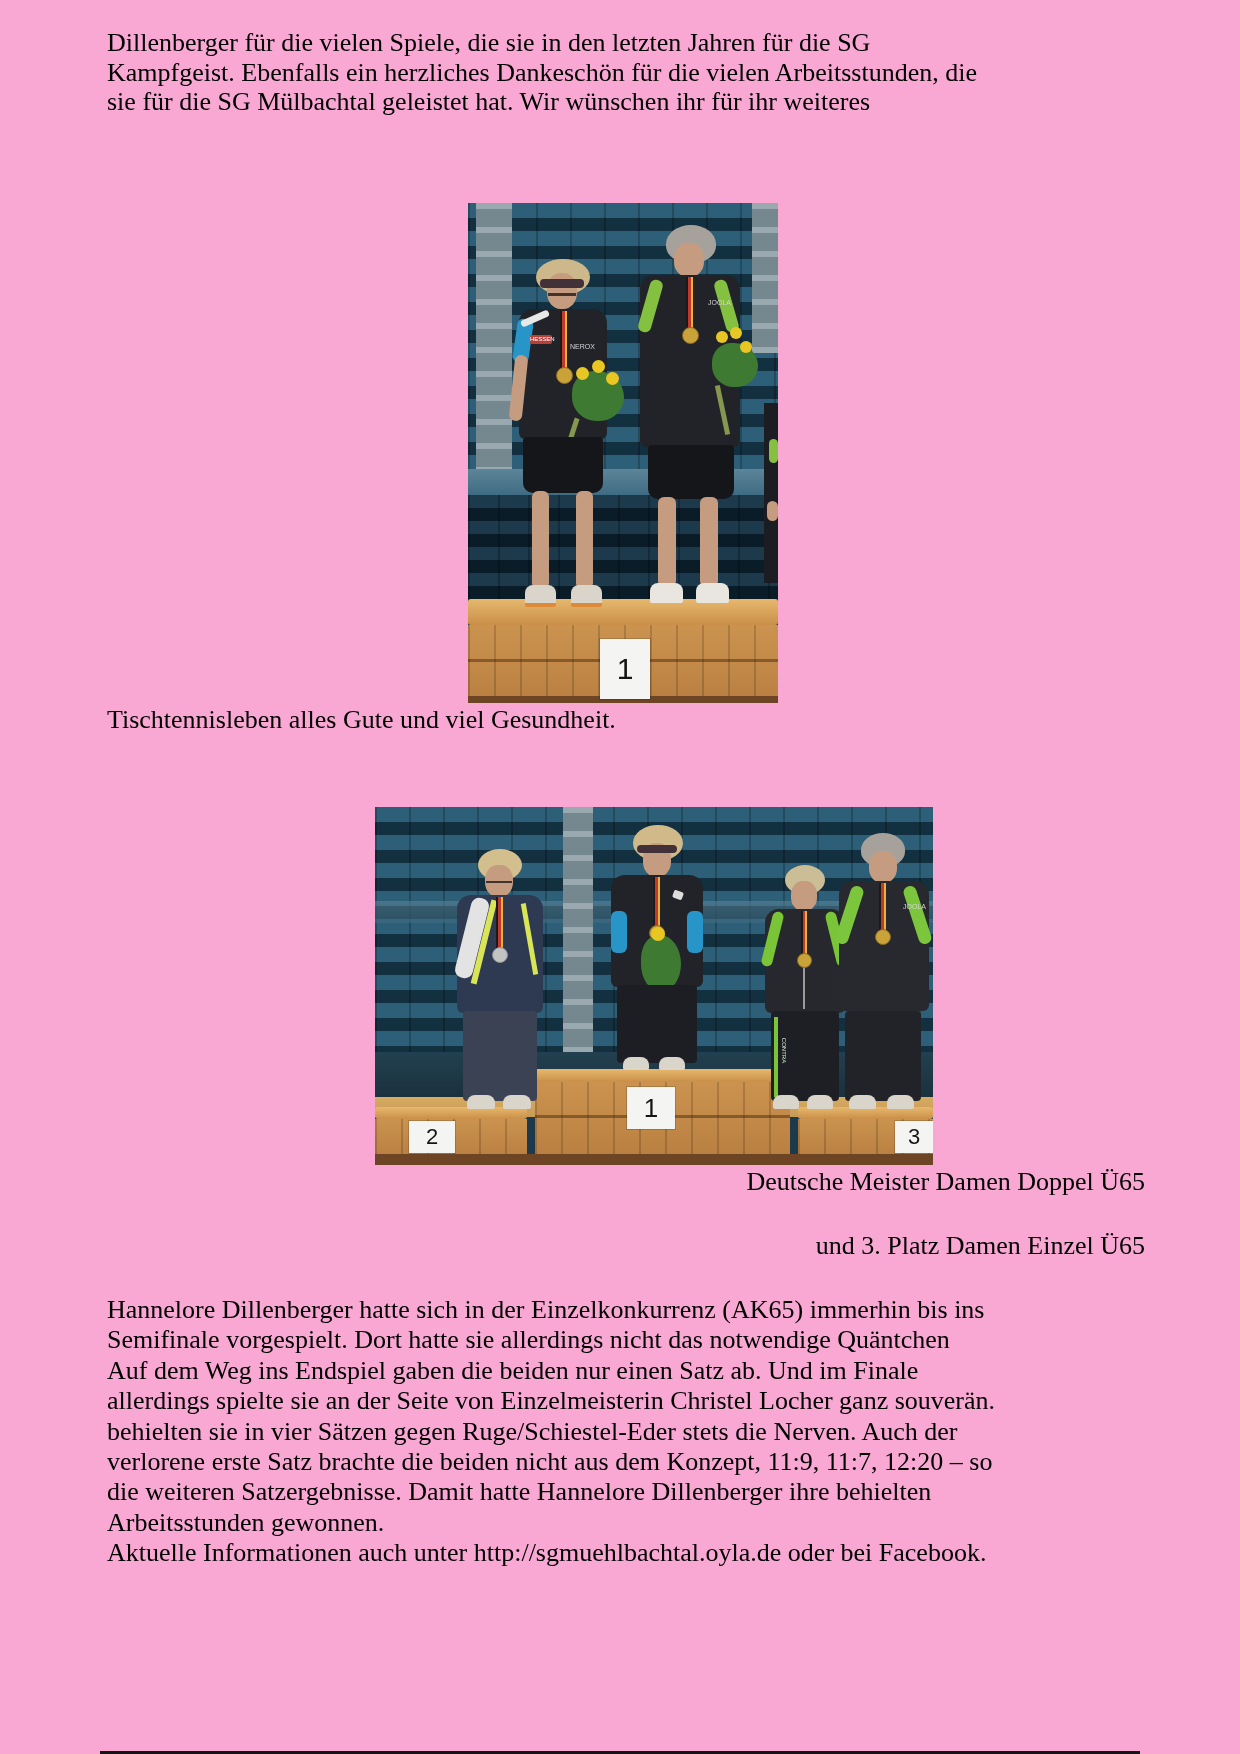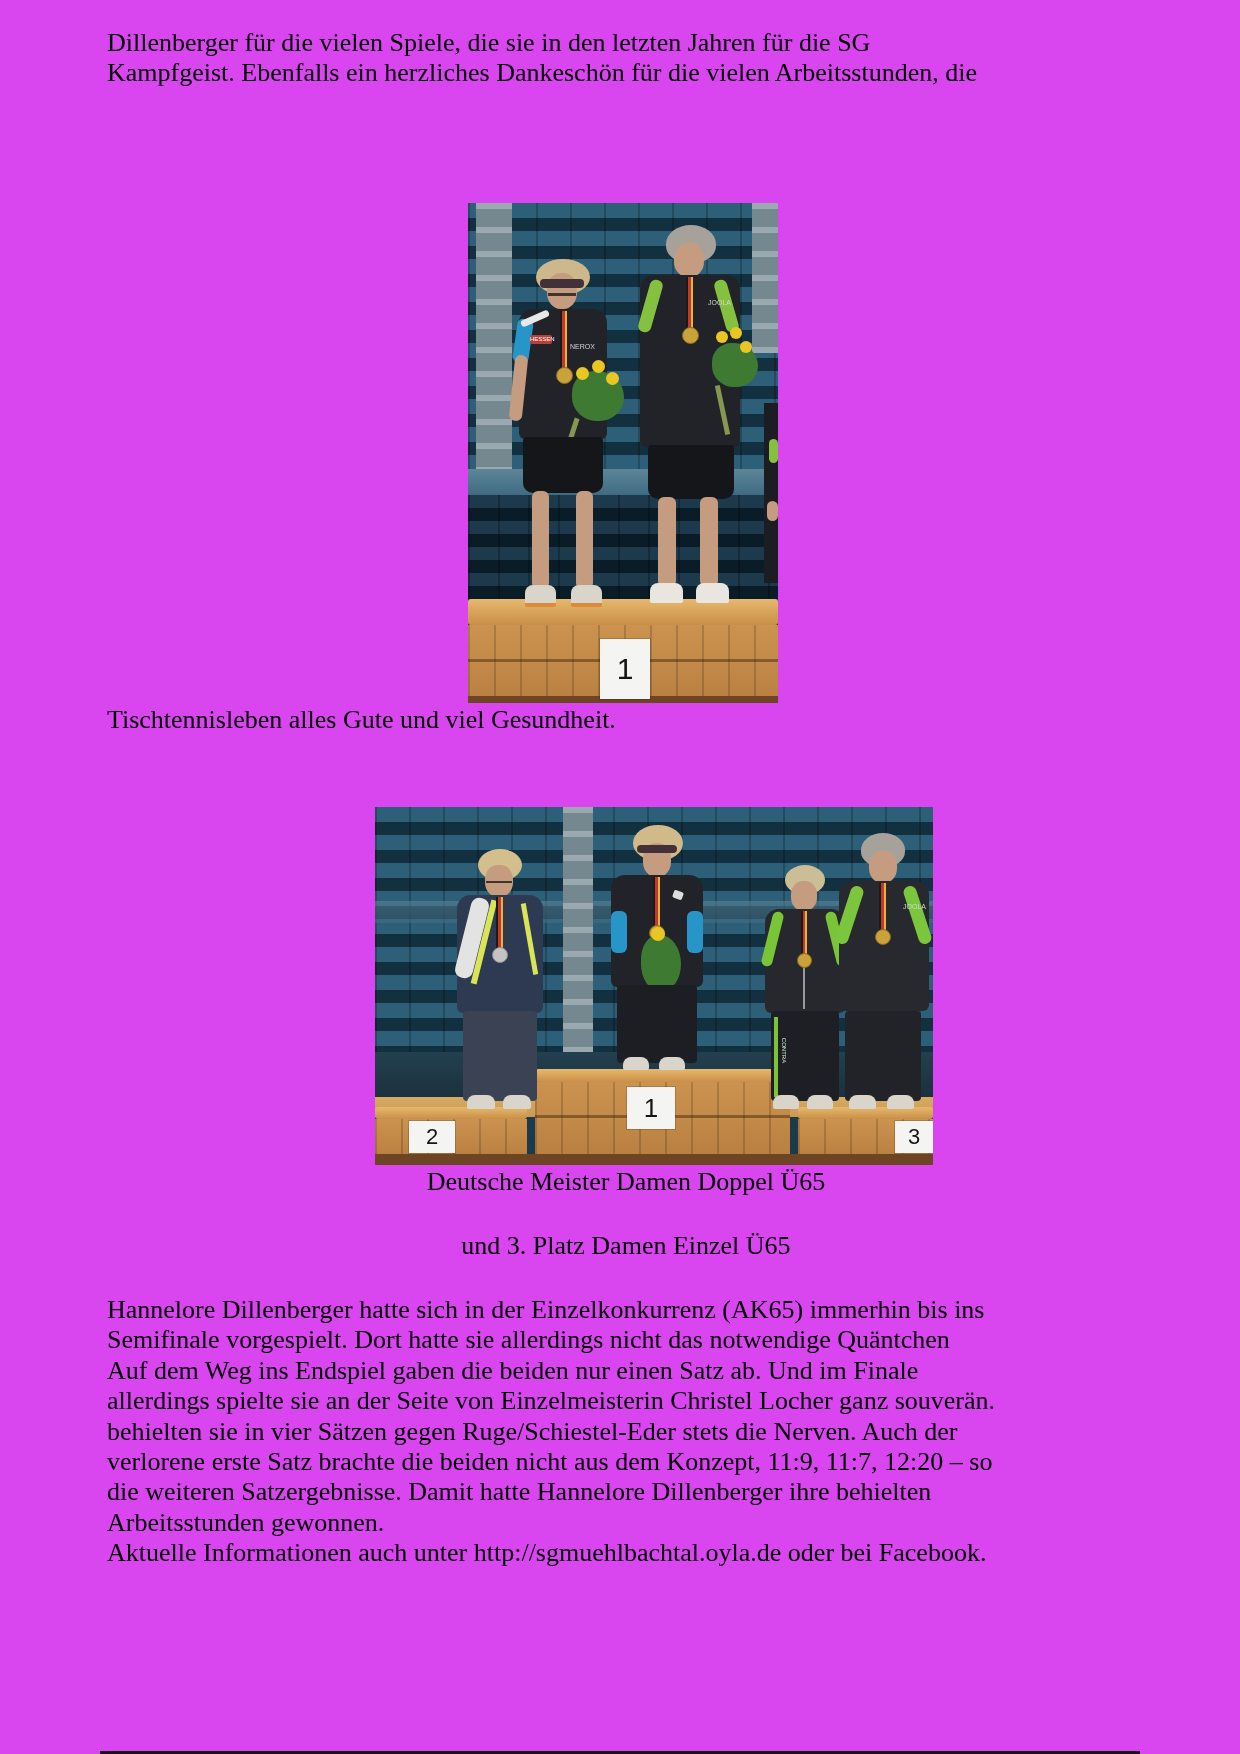--- a/index.html
+++ b/index.html
@@ -1,23 +1,23 @@
 <!DOCTYPE html>
 <html><head>
 <meta charset="utf-8">
 <style>
   html,body{margin:0;padding:0;background:#ffffff;}
-  .page{position:relative;width:1240px;height:1754px;background:#d946ef;overflow:hidden;
+  .page{position:relative;width:1240px;height:1754px;background:#f9a8d4;overflow:hidden;
         font-family:"Liberation Serif",serif;color:#000;}
   .abs{position:absolute;}
   .block{position:absolute;left:107px;width:1038px;font-size:26px;}
   .tline{white-space:nowrap;line-height:inherit;}
   .p1{top:28px;line-height:29.6px;}
   .cap1{top:705px;line-height:30px;}
-  .capc{text-align:center;line-height:30px;}
+  .capc{text-align:right;line-height:30px;}
   .c2{top:1167px;}
   .c3{top:1231px;}
   .p2{top:1295px;line-height:30.4px;}
   .footer{top:1657px;font-size:20px;}
   .bottomrule{position:absolute;left:100px;top:1751px;width:1040px;height:3px;background:#141414;}
 
   
   .ph{position:absolute;overflow:hidden;background:#1c3a4c;}
   .ph1{left:468px;top:203px;width:310px;height:500px;}
   .ph2{left:375px;top:807px;width:558px;height:358px;}
@@ -69,20 +69,21 @@
   .glasses{background:#3f332c;}
 </style>
 </head>
 <body>
 
 <div class="page">
 
   <div class="block p1">
       <div class="tline">Dillenberger für die vielen Spiele, die sie in den letzten Jahren für die SG</div>
       <div class="tline">Kampfgeist. Ebenfalls ein herzliches Dankeschön für die vielen Arbeitsstunden, die</div>
+      <div class="tline">sie für die SG Mülbachtal geleistet hat. Wir wünschen ihr für ihr weiteres</div>
     </div>
 
   <div class="ph ph1">
     <div class="abs seatsA" style="left:0;top:0;width:310px;height:270px;"></div>
     <div class="abs aisle" style="left:8px;top:0;width:36px;height:268px;"></div>
     <div class="abs aisle" style="left:284px;top:0;width:26px;height:150px;"></div>
     <div class="abs band" style="left:0;top:266px;width:310px;height:26px;"></div>
     <div class="abs seatsB" style="left:0;top:292px;width:310px;height:108px;"></div>
 
     <div class="abs beam" style="left:0;top:396px;width:310px;height:26px;"></div>

